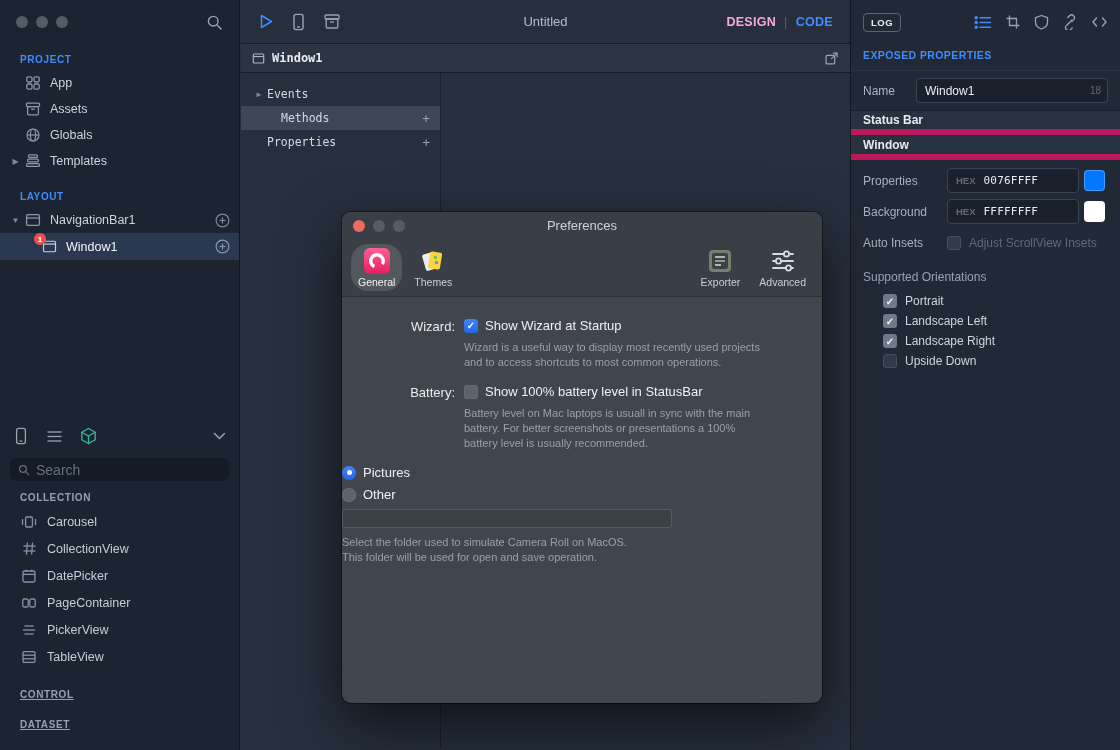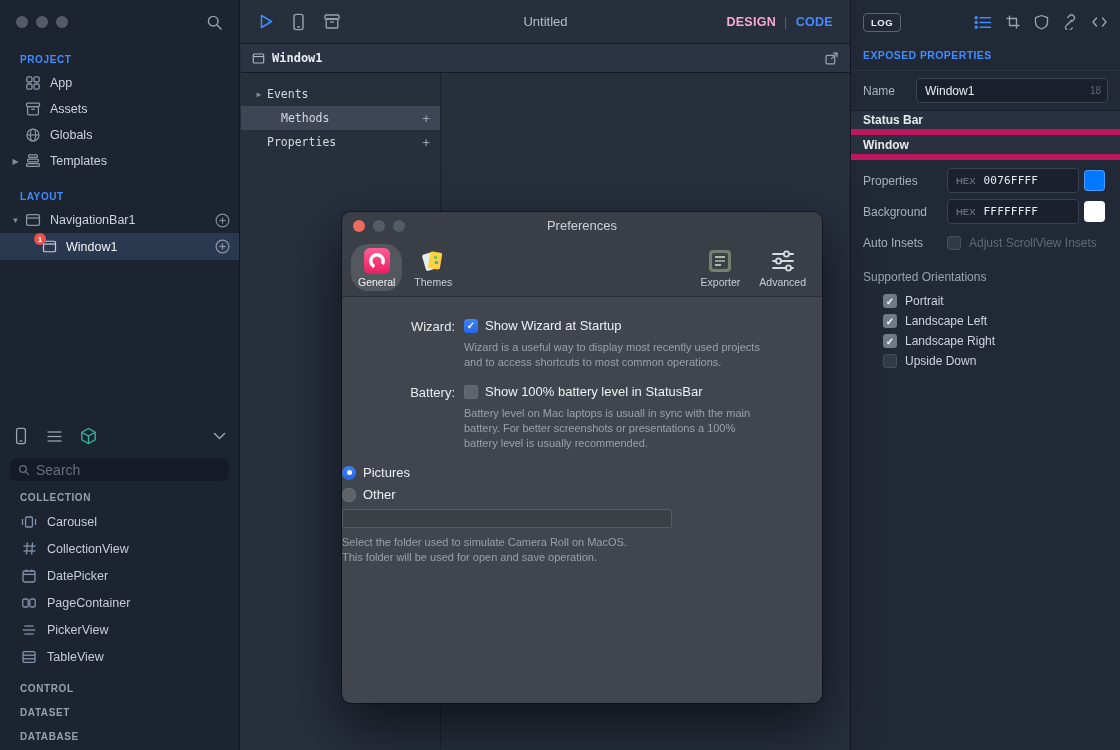--- a/index.html
+++ b/index.html
@@ -36,21 +36,21 @@
   .lib-toolbar { height:36px; display:flex; align-items:center; padding:0 13px; gap:17px; }
   .lib-chevron { margin-left:auto; }
   .lib-search { margin:4px 10px 2px; height:23px; background:#151b26; border-radius:6px;
                 display:flex; align-items:center; padding:0 8px; gap:6px; }
   .lib-search input { flex:1; background:transparent; border:none; outline:none;
                       color:#c3cad5; font-size:14px; font-family:"Liberation Sans",sans-serif; }
   .lib-search input::placeholder { color:#66707f; }
   .citem { height:27px; display:flex; align-items:center; padding-left:20px; }
   .ci-icon { width:18px; margin-right:9px; display:flex; justify-content:center; }
   .ci-label { font-size:12.5px; color:#c6cdd8; }
-  .cat-label { margin-top:13px; }
+  .cat-label { margin-top:19px;text-decoration:underline; }
 
   
   .middle { position:absolute; left:241px; top:0; width:609px; height:750px; background:#272f3d; }
   .mid-toolbar { height:44px; position:relative; display:flex; align-items:center;
                  padding:0 17px; border-bottom:1px solid #151b26; }
   .mt-icons { display:flex; gap:17px; align-items:center; }
   .mt-title { position:absolute; left:0; right:0; text-align:center; color:#b6bdc8;
               font-size:13px; pointer-events:none; }
   .mt-mode { margin-left:auto; display:flex; gap:8px; align-items:center; z-index:1;
              font-size:12.5px; font-weight:700; letter-spacing:.3px; }

